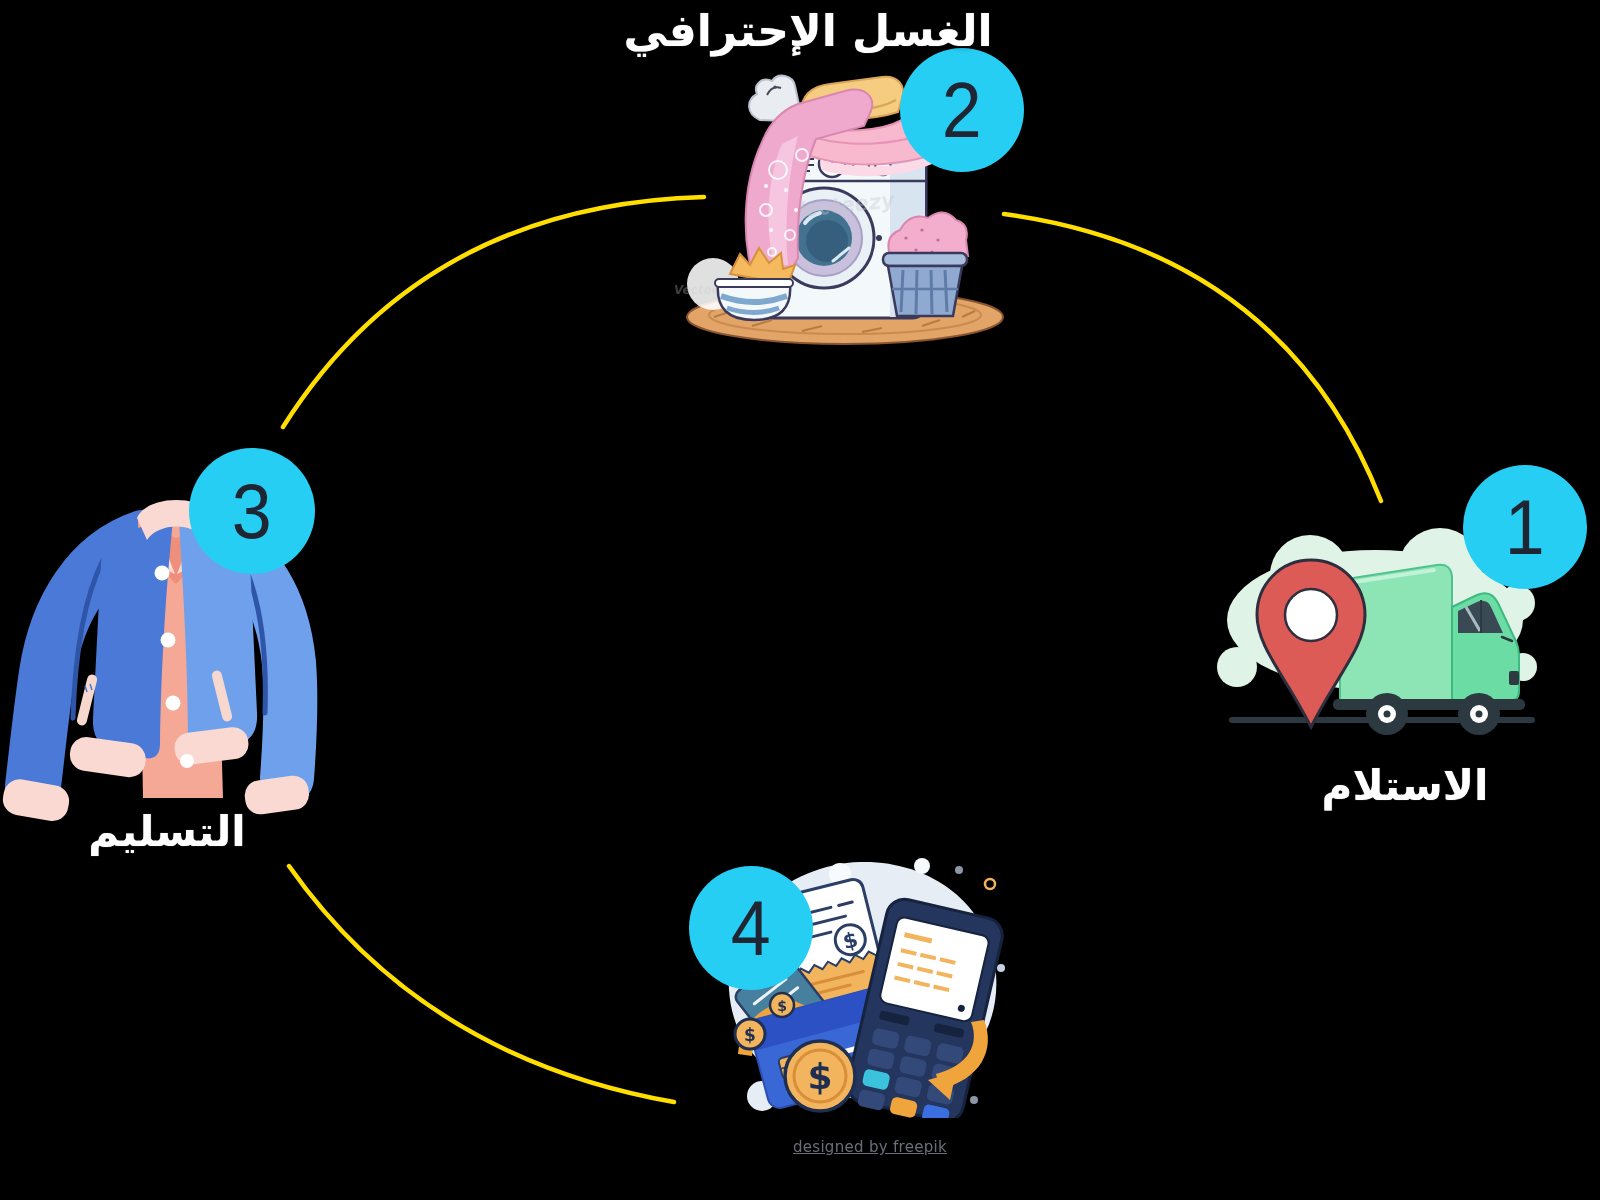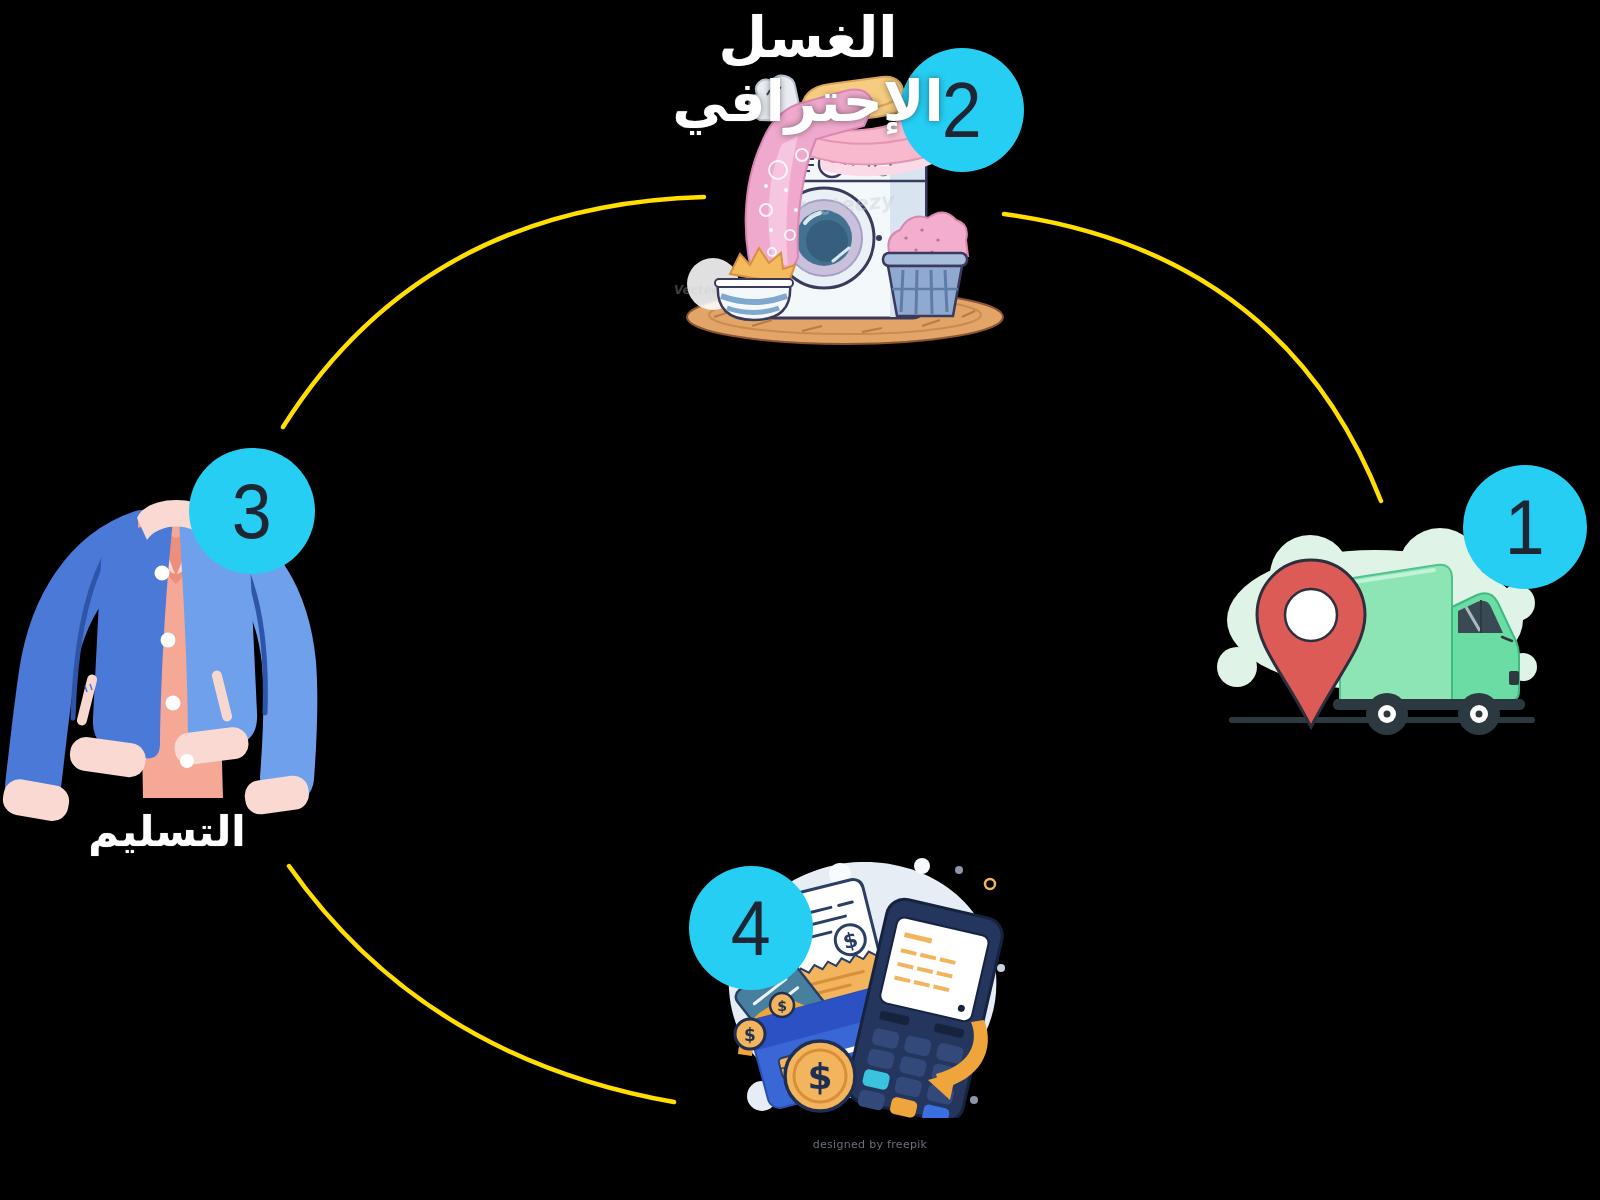--- a/index.html
+++ b/index.html
@@ -7,23 +7,23 @@
          font-family:"DejaVu Sans",sans-serif;}
   #connectors{position:absolute;left:0;top:0;width:1600px;height:1200px;}
   .illus{position:absolute;}
   .badge{position:absolute;width:124px;height:124px;border-radius:50%;
          background:var(--badge,#26CEF3);display:flex;align-items:center;justify-content:center;}
   .badge span{font-family:"Liberation Sans",sans-serif;font-weight:400;font-size:78px;
               color:var(--badge-num,#1E2633);line-height:1;transform:scaleX(.92);}
   .step-label{position:absolute;direction:rtl;text-align:center;color:var(--label,#fff);
               font-weight:700;font-size:42px;line-height:1.15;
               text-shadow:0 0 1px #8f8f8f,0 0 7px rgba(0,0,0,.45);}
-  .step-label.title{font-size:56px;}
-  .credit{position:absolute;font-size:11px;color:#6A6F7B;text-align:center;z-index:5;
-          font-family:"DejaVu Sans",sans-serif;letter-spacing:.3px;}
+  .step-label.title{font-size:44px;}
+  .credit{position:absolute;font-size:15px;color:#6A6F7B;text-align:center;z-index:5;
+          font-family:"DejaVu Sans",sans-serif;letter-spacing:.3px;text-decoration:underline;}
   svg text.wm{font-style:italic;font-weight:bold;fill:#C3CAD1;}
   svg text.dollar{font-weight:bold;text-anchor:middle;font-family:"DejaVu Sans",sans-serif;}
 </style>
 </head>
 <body>
 
 <div id="stage" style="--bg: #000000; --badge: #26CEF3; --badge-num: #1E2633; --label: #FFFFFF;">
 
   <svg id="connectors" viewBox="0 0 1600 1200">
     <path d="M283,427 Q423,205 704,197" fill="none" stroke="#FFDE00" stroke-width="4.5" stroke-linecap="round"></path>
@@ -284,16 +284,17 @@
     <span>2</span>
   </div>
   <div class="badge" style="left:189px;top:448px;width:126px;height:126px">
     <span>3</span>
   </div>
   <div class="badge" style="left:689px;top:866px">
     <span>4</span>
   </div>
 
   <div class="step-label title" style="left:580px;top:6px;width:456px" dir="rtl">الغسل الإحترافي</div>
+  <div class="step-label" style="left:1253px;top:762px;width:304px" dir="rtl">الاستلام</div>
   <div class="step-label" style="left:20px;top:808px;width:294px" dir="rtl">التسليم</div>
 
   <div class="credit" style="left:770px;top:1138px;width:200px">designed by freepik</div>
 </div>
 
 </body></html>

